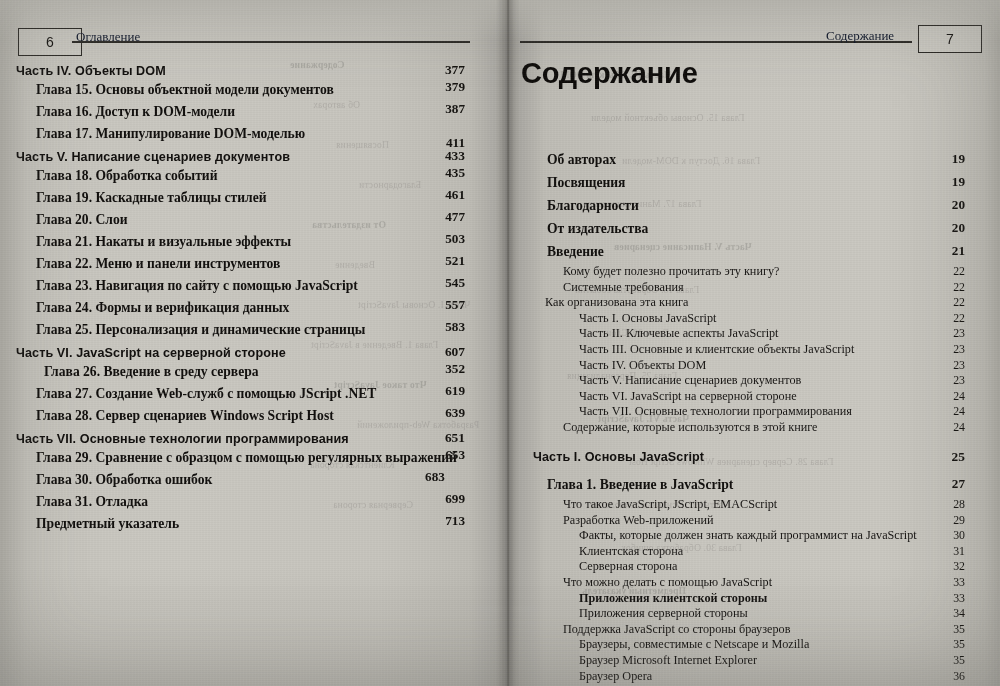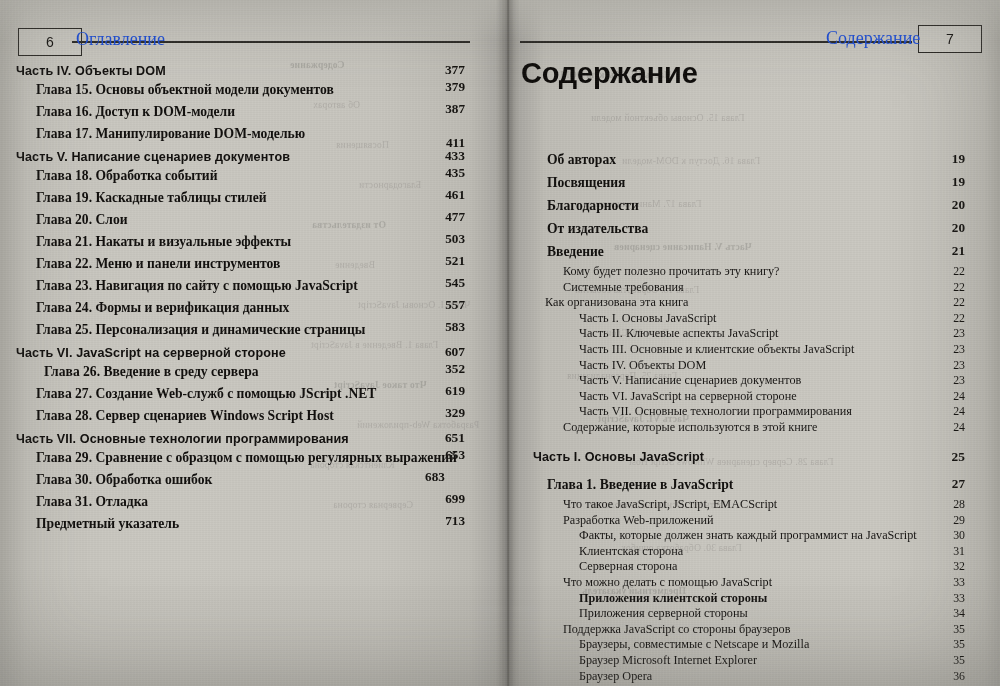--- a/index.html
+++ b/index.html
@@ -96,22 +96,22 @@
     color: #171512;
   }
   .headrule {
     position: absolute;
     height: 2px;
     background: #2c2a26;
   }
   .headlabel {
     position: absolute;
     font-family: "Liberation Serif", serif;
-    font-size: 18px;
-    color: #1d4ed8;
+    font-size: 13px;
+    color: #0f172a;
     white-space: nowrap;
   }
 
   
   .bigtitle {
     position: absolute;
     font-family: "Liberation Sans", sans-serif;
     font-weight: bold;
     font-size: 29px;
     letter-spacing: -0.2px;
@@ -280,21 +280,21 @@
       <div class="row">
         <span class="t lvl-chap" style="left: 44px; top: 364px;">Глава 26. Введение в среду сервера</span>
         <span class="p num-chap" style="left: 405px; width: 60px; top: 361px;">352</span>
       </div>
       <div class="row">
         <span class="t lvl-chap" style="left: 36px; top: 386px;">Глава 27. Создание Web-служб с помощью JScript .NET</span>
         <span class="p num-chap" style="left: 405px; width: 60px; top: 383px;">619</span>
       </div>
       <div class="row">
         <span class="t lvl-chap" style="left: 36px; top: 408px;">Глава 28. Сервер сценариев Windows Script Host</span>
-        <span class="p num-chap" style="left: 405px; width: 60px; top: 405px;">329</span>
+        <span class="p num-chap" style="left: 405px; width: 60px; top: 405px;">639</span>
       </div>
       <div class="row">
         <span class="t lvl-part" style="left: 16px; top: 432px;">Часть VII. Основные технологии программирования</span>
         <span class="p num-part" style="left: 405px; width: 60px; top: 430px;">651</span>
       </div>
       <div class="row">
         <span class="t lvl-chap" style="left: 36px; top: 450px;">Глава 29. Сравнение с образцом с помощью регулярных выражений</span>
         <span class="p num-chap" style="left: 405px; width: 60px; top: 447px;">653</span>
       </div>
       <div class="row">

